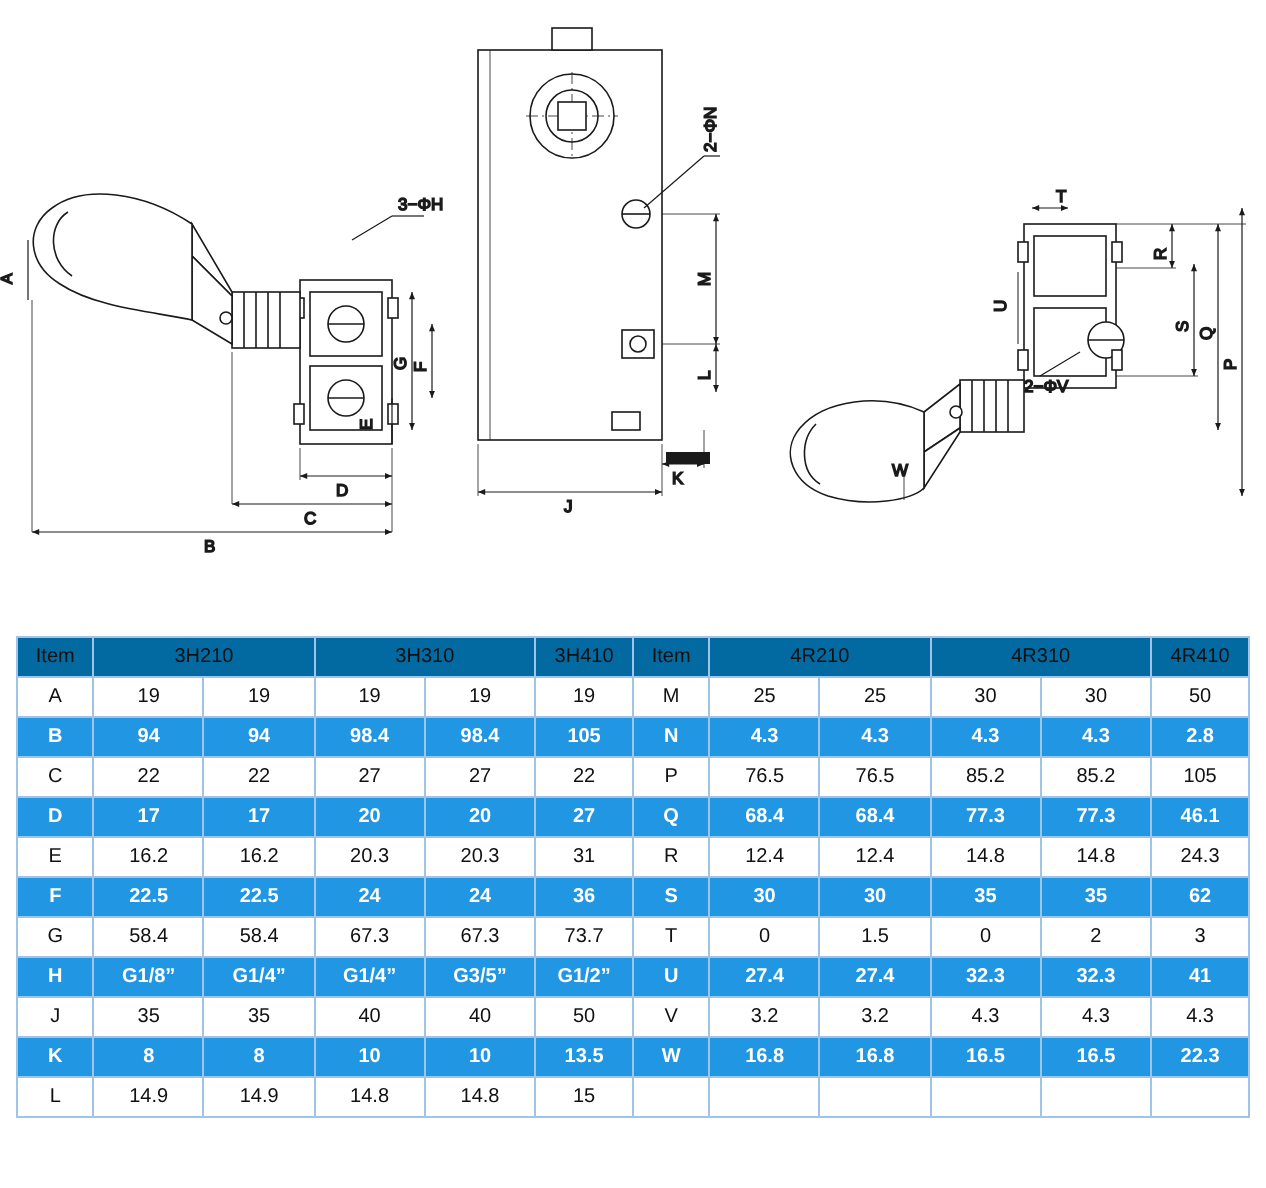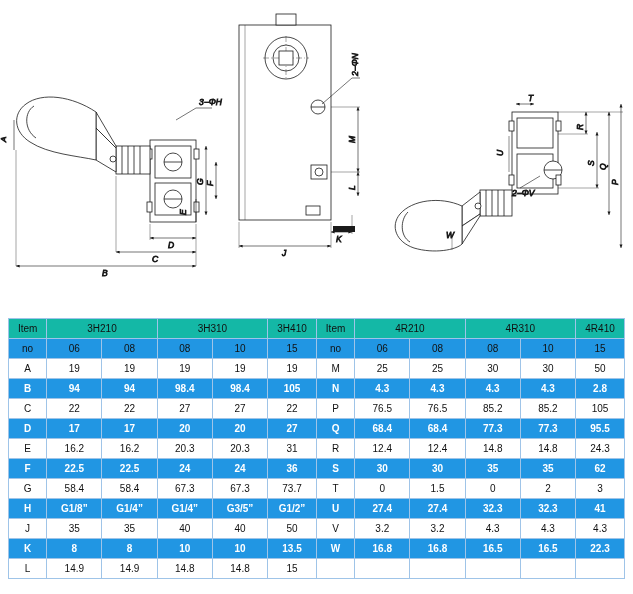--- a/index.html
+++ b/index.html
@@ -1,37 +1,37 @@
 <!DOCTYPE html>
 <html><head>
 <meta charset="utf-8">
 <style>
   html,body{margin:0;padding:0;background:#ffffff;}
   body{width:633px;height:594px;font-family:"Liberation Sans",sans-serif;overflow:hidden;}
   #root{position:relative;width:633px;height:594px;}
 
   
-  #drawing{position:absolute;left:0;top:0;width:524px;height:300px;font-style:italic;}
+  #drawing{position:absolute;left:0;top:0;width:524px;height:300px;}
   #drawing svg{display:block;}
 
   
   #table-wrap{position:absolute;left:8px;top:318px;width:617px;}
   table.spec{border-collapse:collapse;width:617px;table-layout:fixed;}
   table.spec td,table.spec th{
      border:1px solid #9fc4e8;
      font-size:10px;
      text-align:center;
      height:19px;
      padding:0;
      color:#111;
      font-family:"Liberation Sans",sans-serif;
      font-weight:normal;
   }
   
-  .hdr{background:#14b8a6;color:#ffffff;font-weight:bold;font-size:10px;}
+  .hdr{background:#0369a1;color:#ffffff;font-weight:bold;font-size:10px;}
   .hdr2{background:#2196e3;color:#ffffff;font-weight:bold;font-size:10px;}
   
   tr.rw-blue td{background:#2196e3;color:#ffffff;font-weight:bold;}
   tr.rw-white td{background:#ffffff;color:#111111;}
   td.lbl{font-weight:bold;}
   tr.rw-white td.lbl{color:#111;}
 </style>
 </head>
 <body>
 
@@ -223,34 +223,20 @@
           <tr>
             <td class="hdr" rowspan="1">Item</td>
             <td class="hdr" colspan="2">3H210</td>
             <td class="hdr" colspan="2">3H310</td>
             <td class="hdr" colspan="1">3H410</td>
             <td class="hdr" rowspan="1">Item</td>
             <td class="hdr" colspan="2">4R210</td>
             <td class="hdr" colspan="2">4R310</td>
             <td class="hdr" colspan="1">4R410</td>
           </tr>
-          <tr>
-            <td class="hdr2">no</td>
-            <td class="hdr2">06</td>
-            <td class="hdr2">08</td>
-            <td class="hdr2">08</td>
-            <td class="hdr2">10</td>
-            <td class="hdr2">15</td>
-            <td class="hdr2">no</td>
-            <td class="hdr2">06</td>
-            <td class="hdr2">08</td>
-            <td class="hdr2">08</td>
-            <td class="hdr2">10</td>
-            <td class="hdr2">15</td>
-          </tr>
           <tr class="rw-white">
             <td class="lbl">A</td>
             <td>19</td>
             <td>19</td>
             <td>19</td>
             <td>19</td>
             <td>19</td>
             <td class="lbl">M</td>
             <td>25</td>
             <td>25</td>
@@ -291,21 +277,21 @@
             <td>17</td>
             <td>17</td>
             <td>20</td>
             <td>20</td>
             <td>27</td>
             <td class="lbl">Q</td>
             <td>68.4</td>
             <td>68.4</td>
             <td>77.3</td>
             <td>77.3</td>
-            <td>95.5</td>
+            <td>46.1</td>
           </tr>
           <tr class="rw-white">
             <td class="lbl">E</td>
             <td>16.2</td>
             <td>16.2</td>
             <td>20.3</td>
             <td>20.3</td>
             <td>31</td>
             <td class="lbl">R</td>
             <td>12.4</td>

